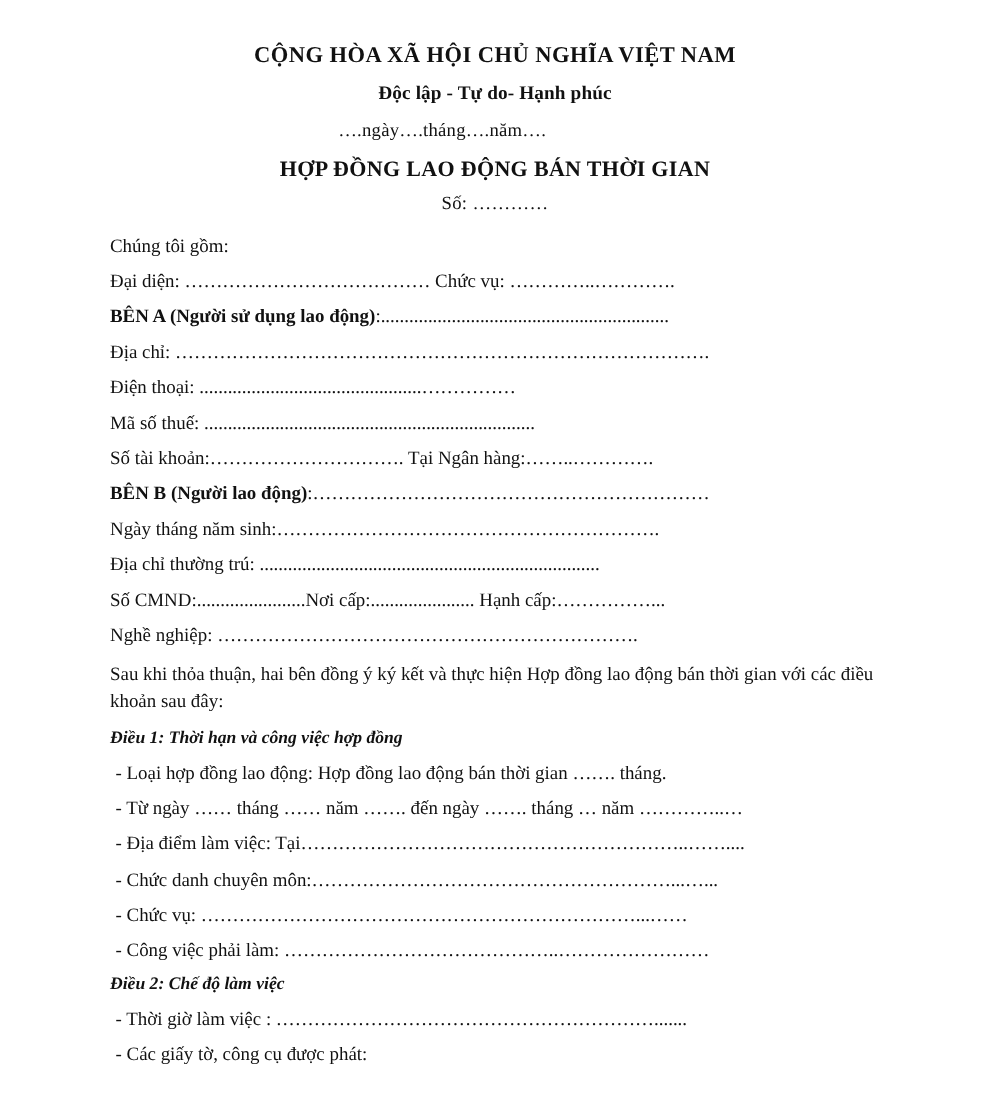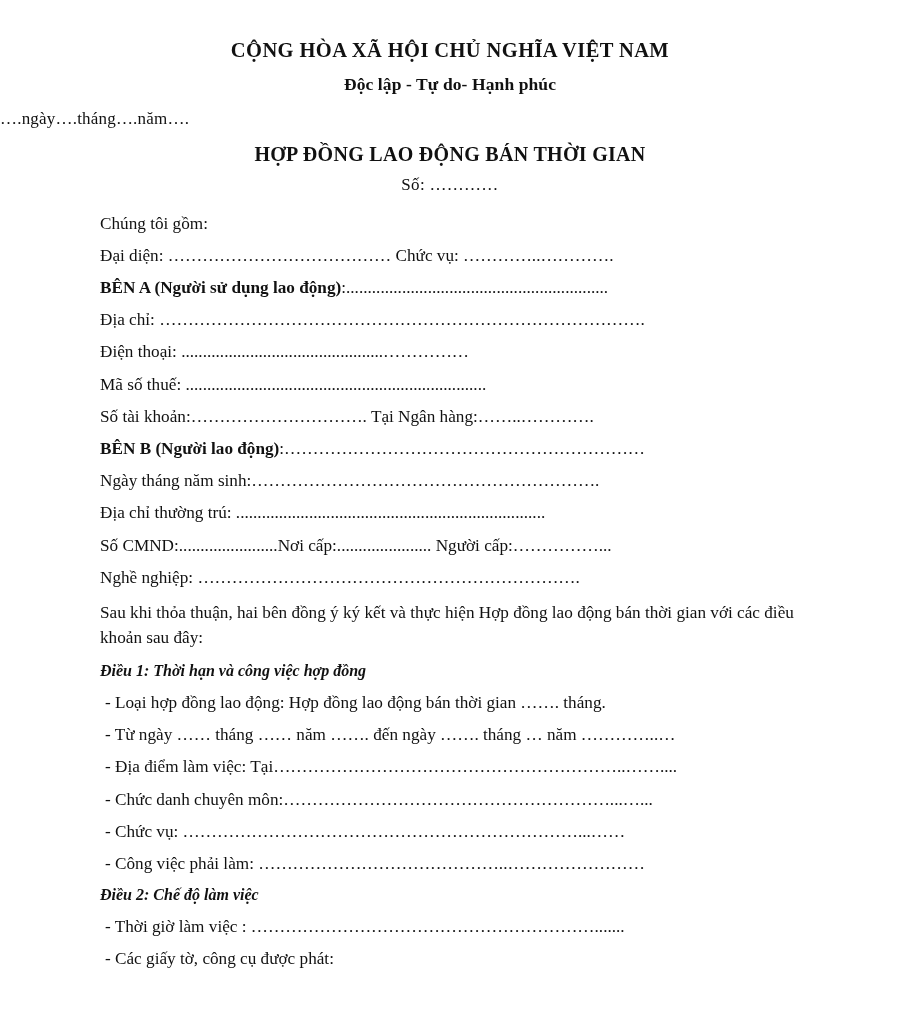--- a/index.html
+++ b/index.html
@@ -37,21 +37,21 @@
   }
   .motto-line {
     font-weight: bold;
     font-size: 17.5px;
     margin-top: 10px;
     letter-spacing: 0.1px;
   }
 
   .date-line {
     margin-top: 14px;
-    text-align: left;
+    text-align: center;
     padding-right: 96px;
     font-size: 17px;
     letter-spacing: 0.2px;
   }
 
   .doc-title {
     text-align: center;
     font-weight: bold;
     font-size: 20px;
     margin-top: 14px;
@@ -141,21 +141,21 @@
     <div class="line"><span>Mã số thuế: </span><span class="dots">......................................................................</span></div>
 
     <div class="line"><span>Số tài khoản:</span><span class="dots">………………………….</span><span> Tại Ngân hàng:</span><span class="dots">……..………….</span></div>
 
     <div class="line"><span class="lbl-bold">BÊN B (Người lao động)</span><span class="dots">:………………………………………………………</span></div>
 
     <div class="line"><span>Ngày tháng năm sinh:</span><span class="dots">…………………………………………………….</span></div>
 
     <div class="line"><span>Địa chỉ thường trú: </span><span class="dots">........................................................................</span></div>
 
-    <div class="line"><span>Số CMND:</span><span class="dots">.......................</span><span>Nơi cấp:</span><span class="dots">...................... </span><span>Người cấp:</span><span class="dots">……………...</span></div>
+    <div class="line"><span>Số CMND:</span><span class="dots">.......................</span><span>Nơi cấp:</span><span class="dots">...................... </span><span>Hạnh cấp:</span><span class="dots">……………...</span></div>
 
     <div class="line"><span>Nghề nghiệp: </span><span class="dots">………………………………………………………….</span></div>
 
     <div class="para">Sau khi thỏa thuận, hai bên đồng ý ký kết và thực hiện Hợp đồng lao động bán thời gian với các điều khoản sau đây:</div>
 
     <div class="heading">Điều 1: Thời hạn và công việc hợp đồng</div>
     <div class="bullet">- Loại hợp đồng lao động: Hợp đồng lao động bán thời gian ……. tháng.</div>
     <div class="bullet">- Từ ngày …… tháng …… năm ……. đến ngày ……. tháng … năm …………..…</div>
     <div class="bullet">- Địa điểm làm việc: Tại……………………………………………………..……....</div>
     <div class="bullet">- Chức danh chuyên môn:…………………………………………………...…...</div>

